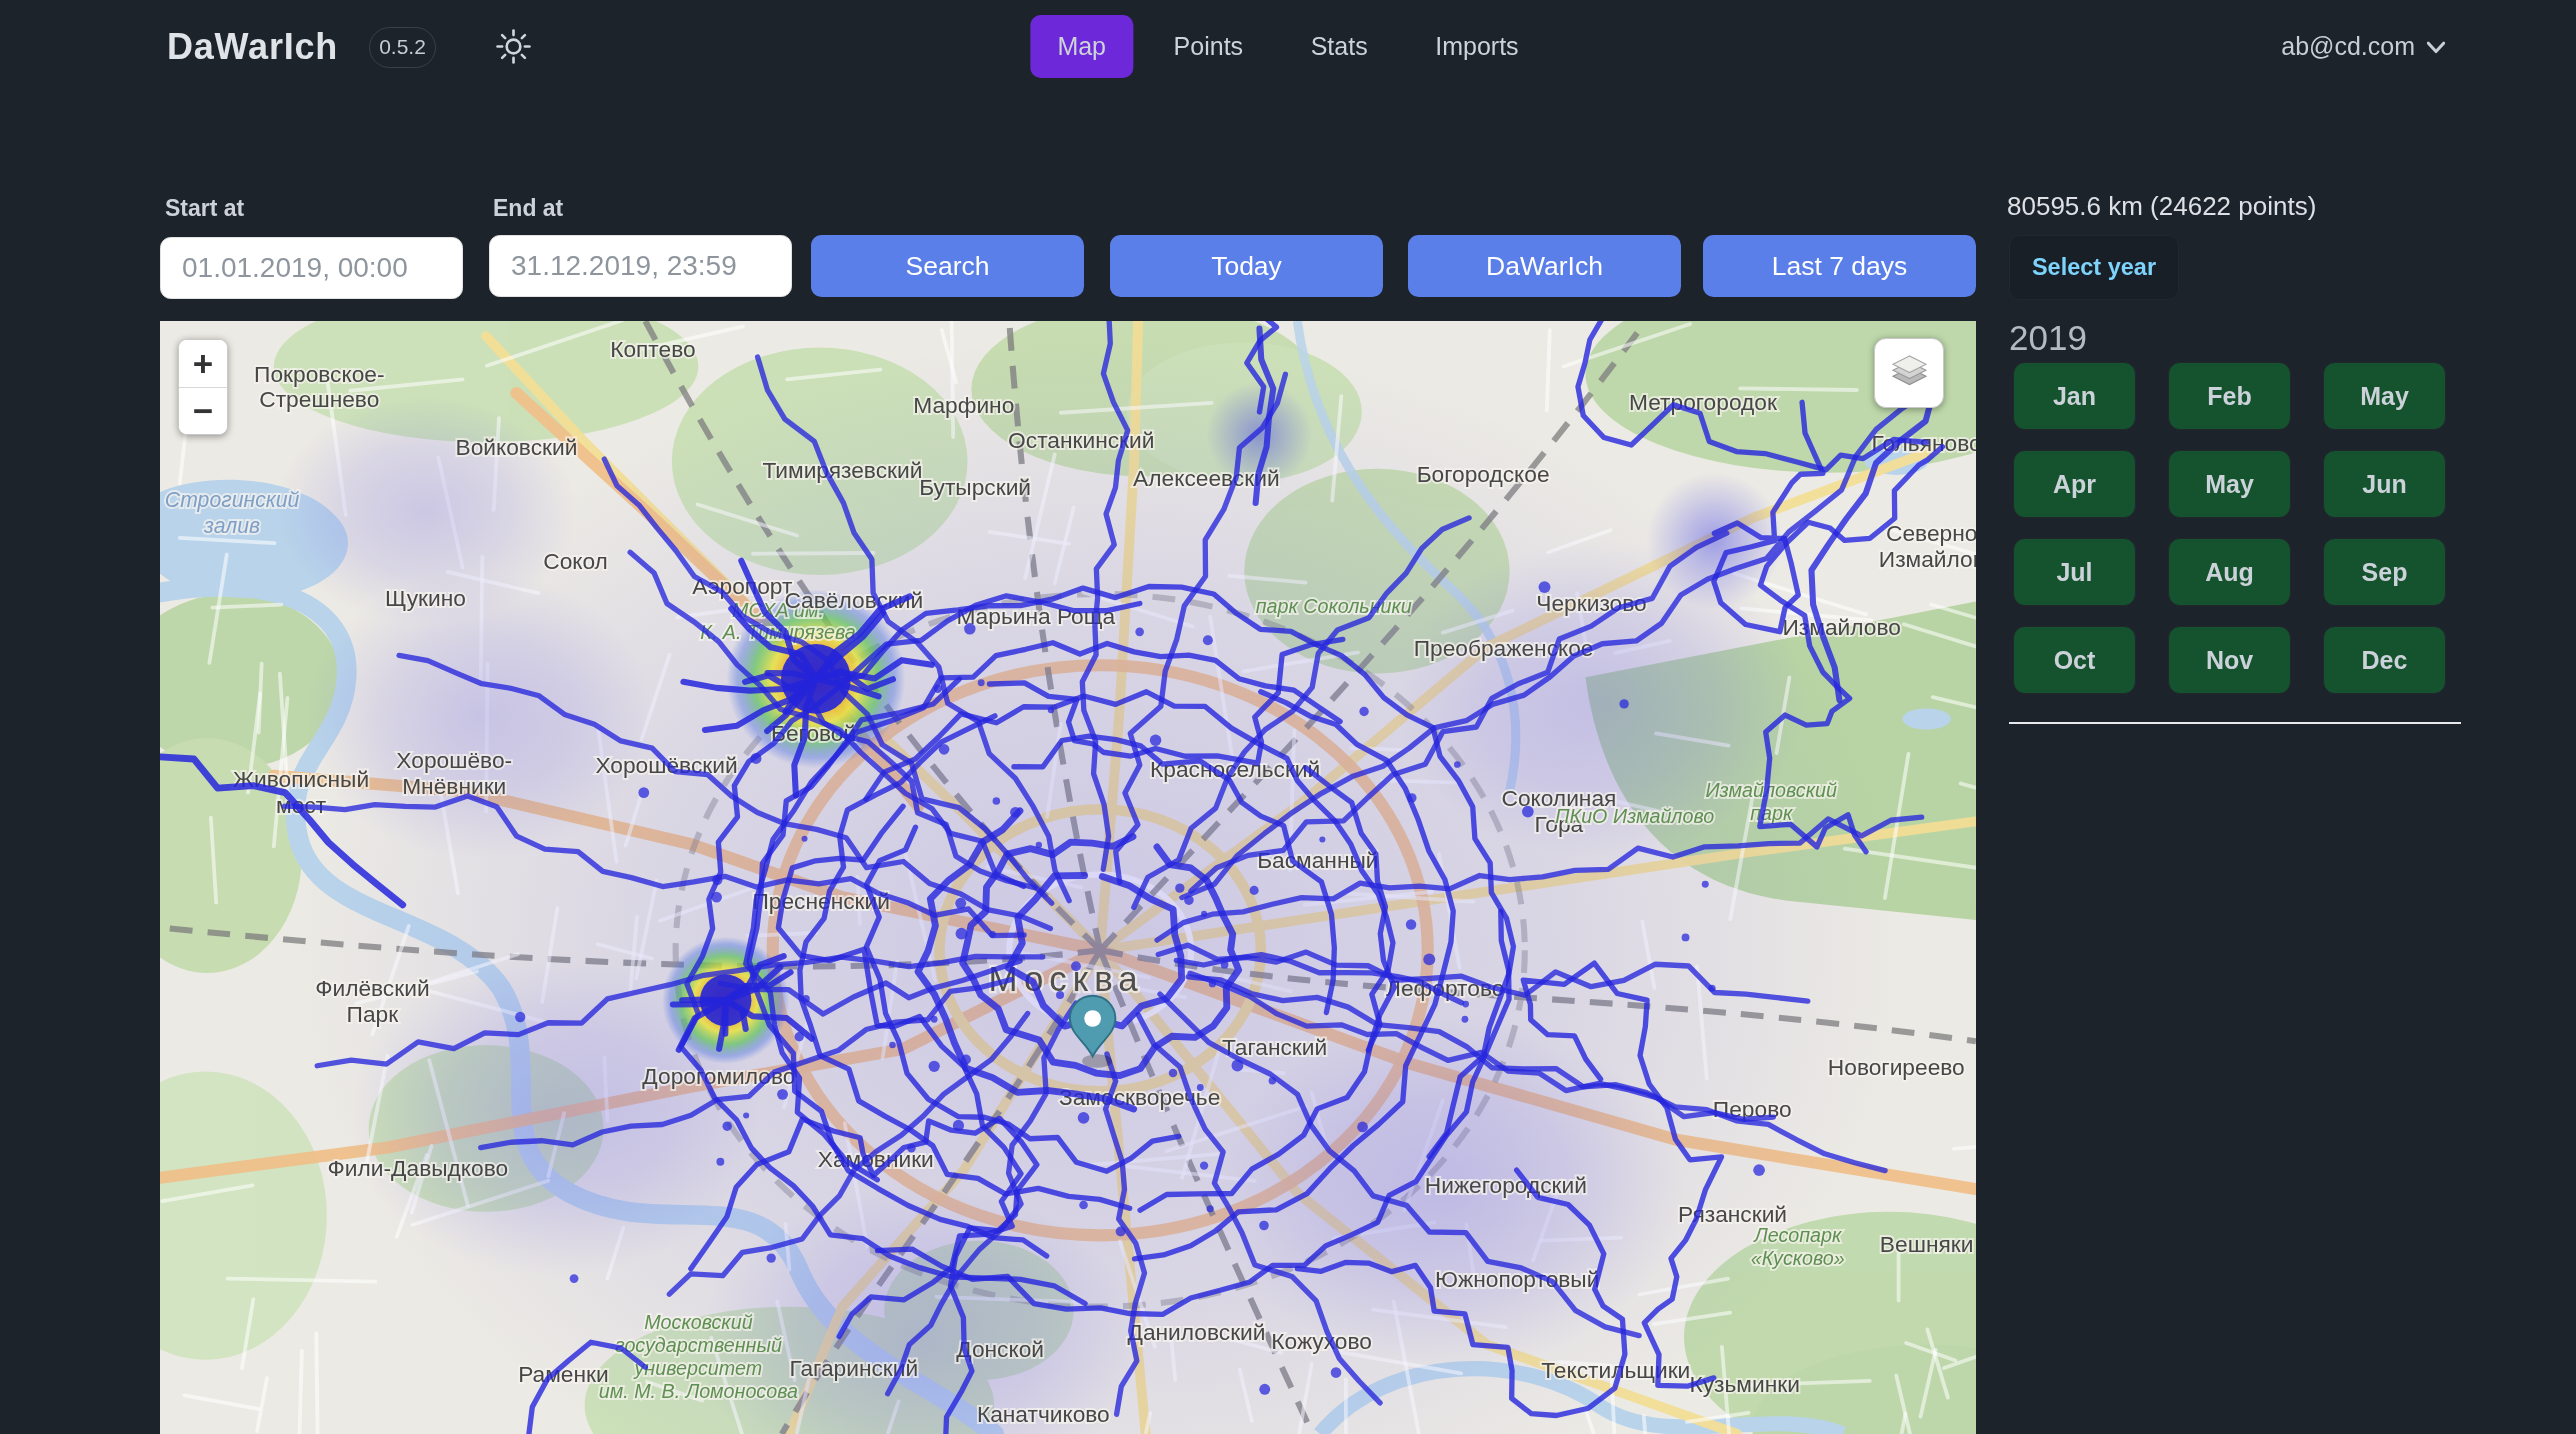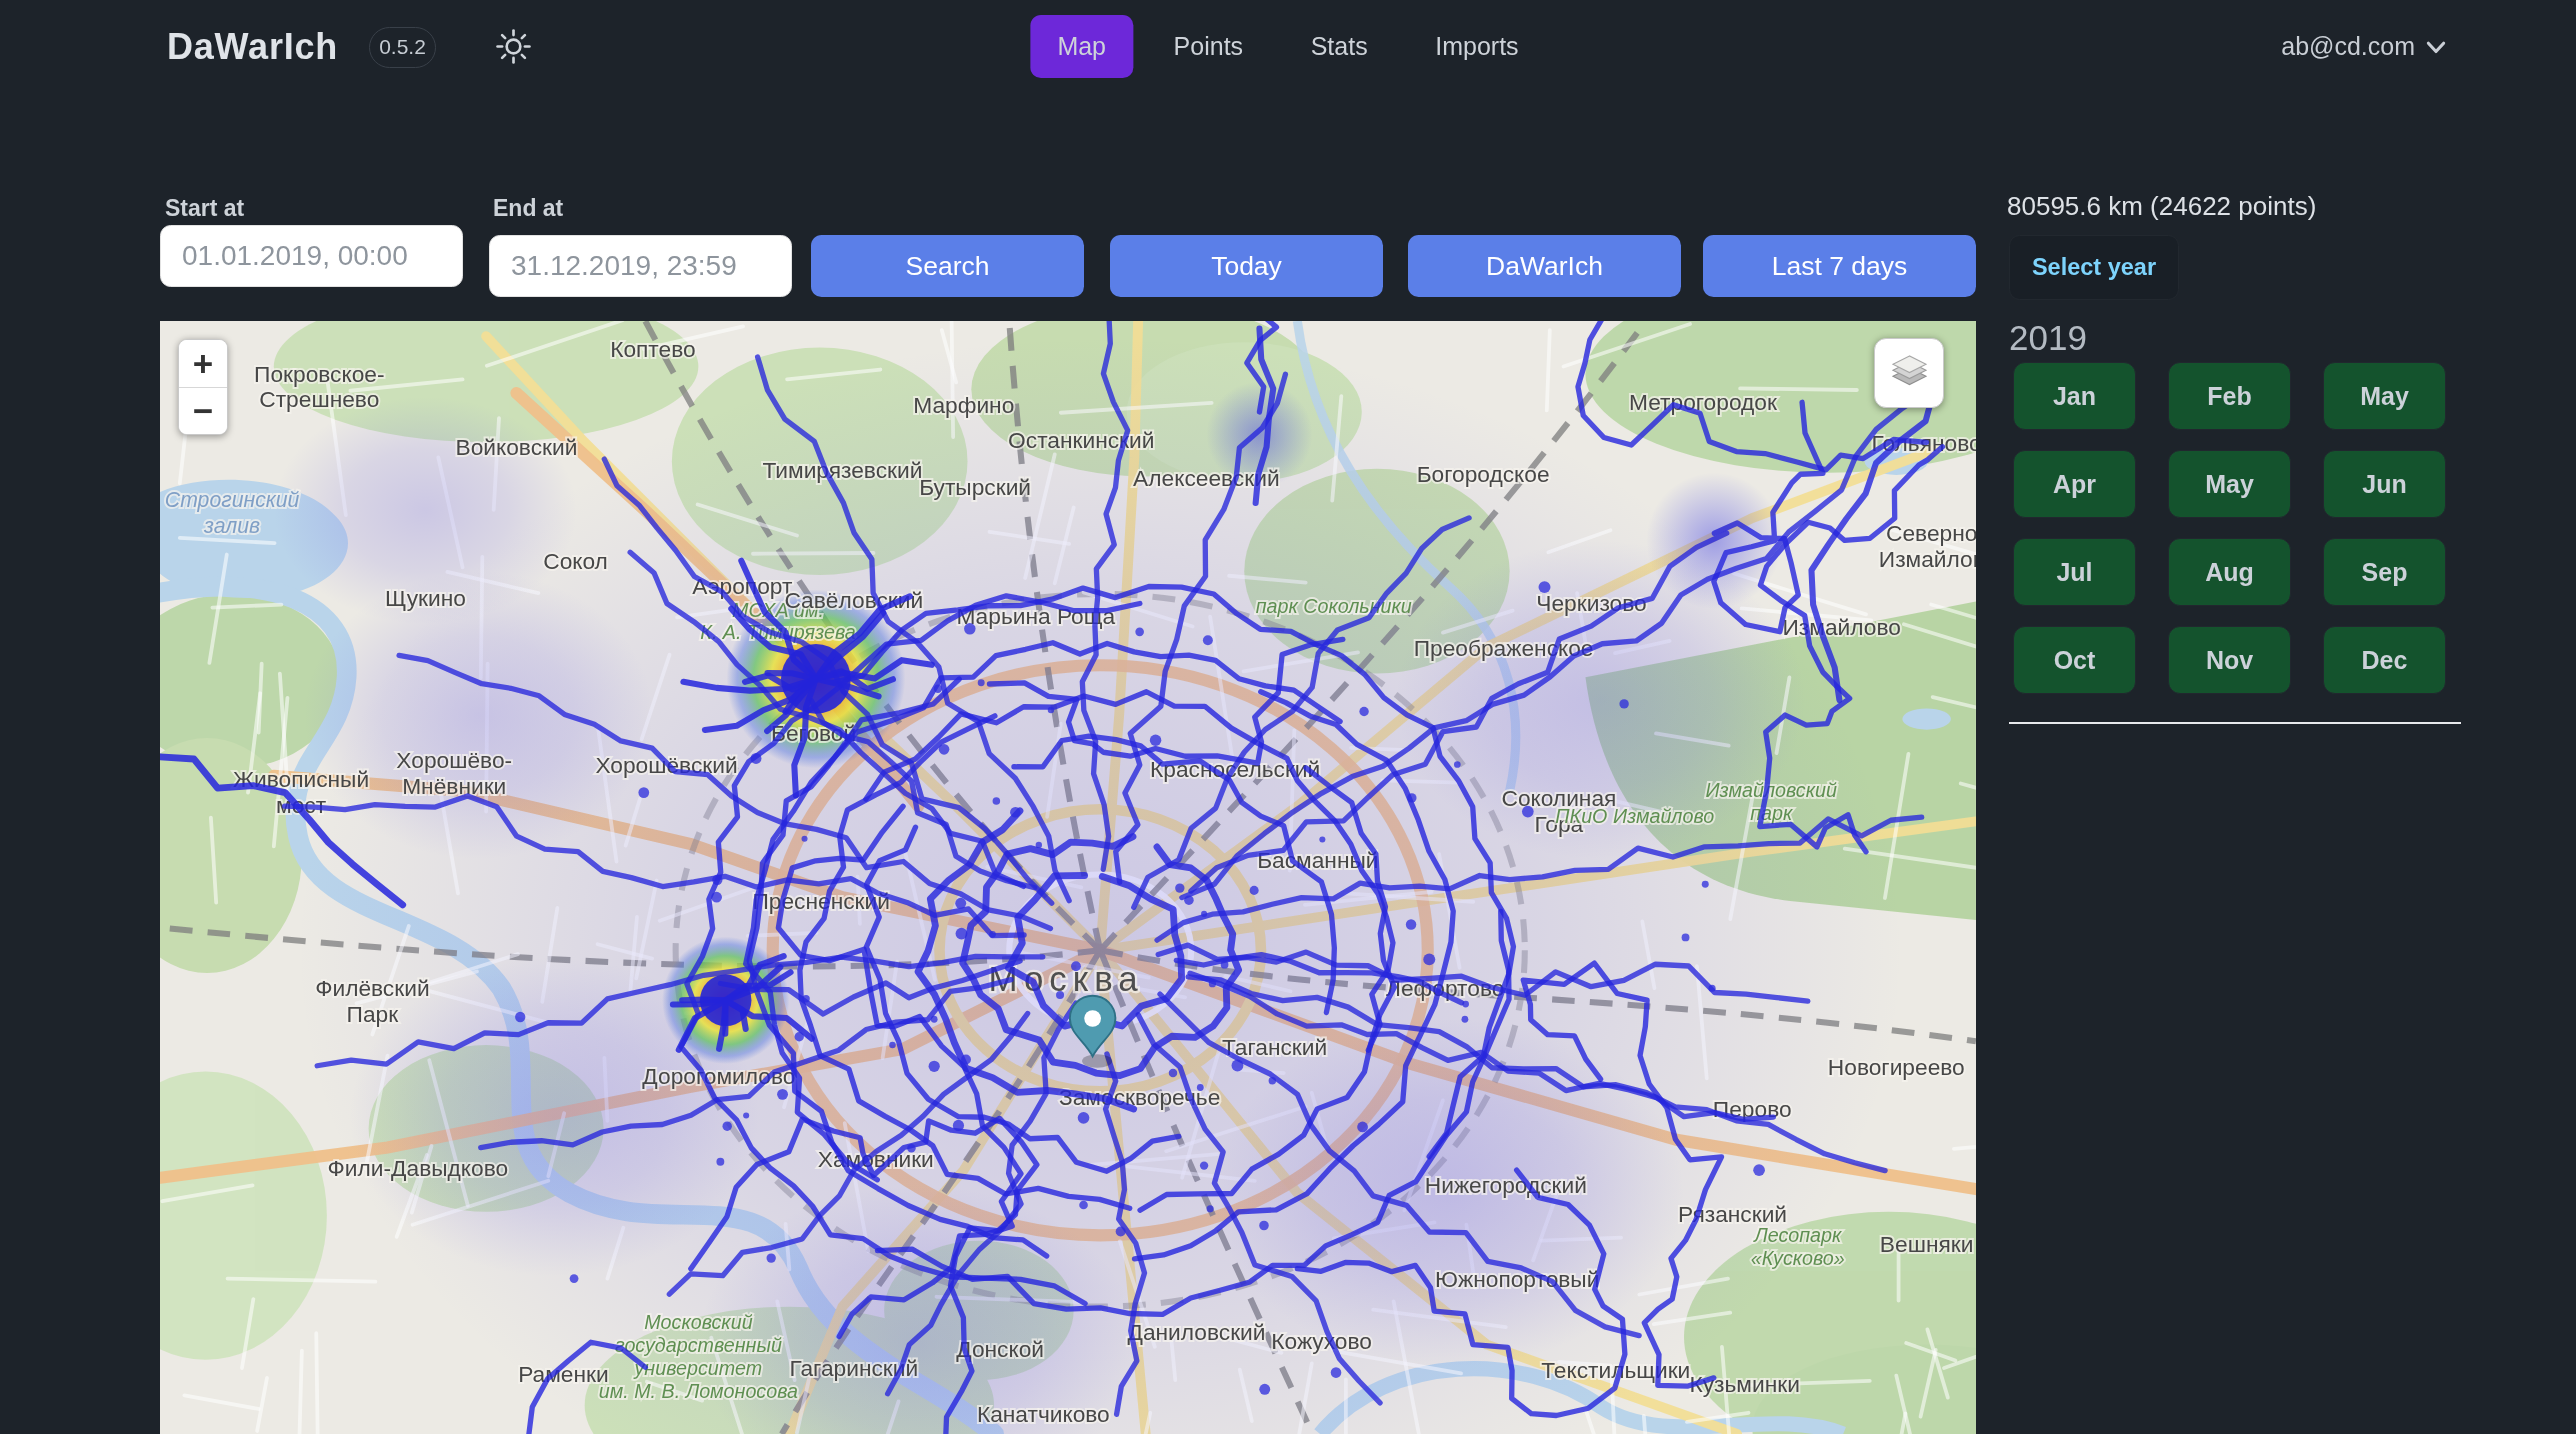--- a/index.html
+++ b/index.html
@@ -78,21 +78,21 @@
   </div>
   <div class="user">
     <span class="email">ab@cd.com</span>
     <svg width="26" height="26" viewBox="0 0 34 34">
       <polyline points="7,12 17,23 27,12" fill="none" stroke="#c9ced5" stroke-width="4" stroke-linecap="round" stroke-linejoin="round"></polyline>
     </svg>
   </div>
 </div>
 
 <div class="field-label" style="left:165px;top:195px">Start at</div>
-<input class="date-input" style="left: 160px; top: 225px;" readonly="" value="01.01.2019, 00:00">
+<input class="date-input" style="left: 160px; top: 237px;" readonly="" value="01.01.2019, 00:00">
 <div class="field-label" style="left:493px;top:195px">End at</div>
 <input class="date-input" style="left: 489px; top: 235px;" readonly="" value="31.12.2019, 23:59">
 <button class="btn-primary" style="left:811px;top:235px">Search</button>
 <button class="btn-primary" style="left:1110px;top:235px">Today</button>
 <button class="btn-primary" style="left:1408px;top:235px">DaWarIch</button>
 <button class="btn-primary" style="left:1703px;top:235px">Last 7 days</button>
 
 <div class="stats-line">80595.6 km (24622 points)</div>
 <button class="select-year">Select year</button>
 <div class="year-heading">2019</div>

